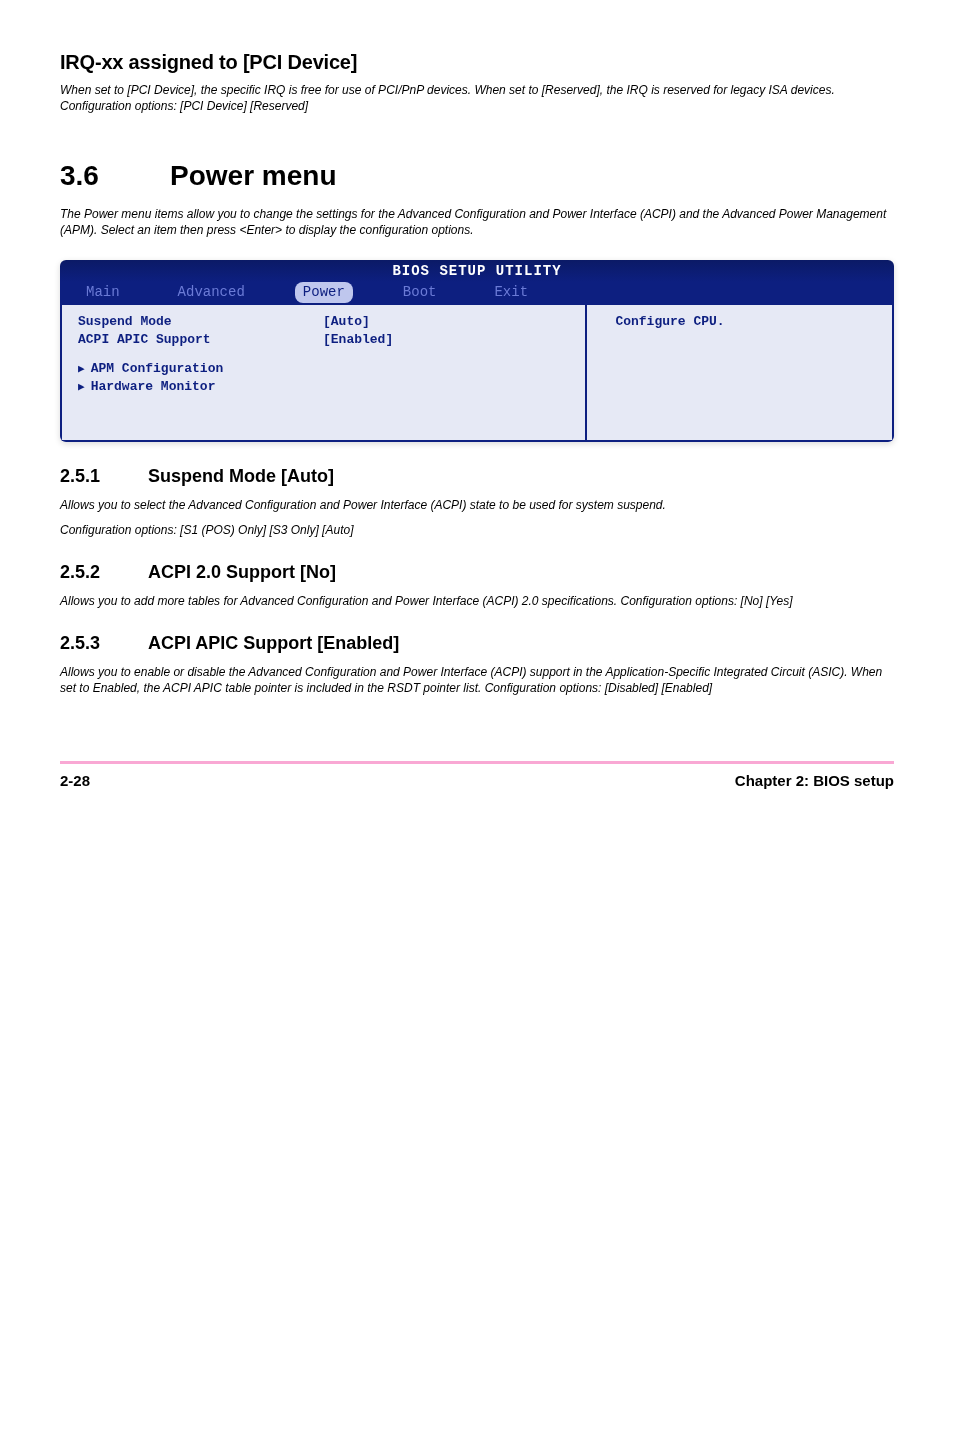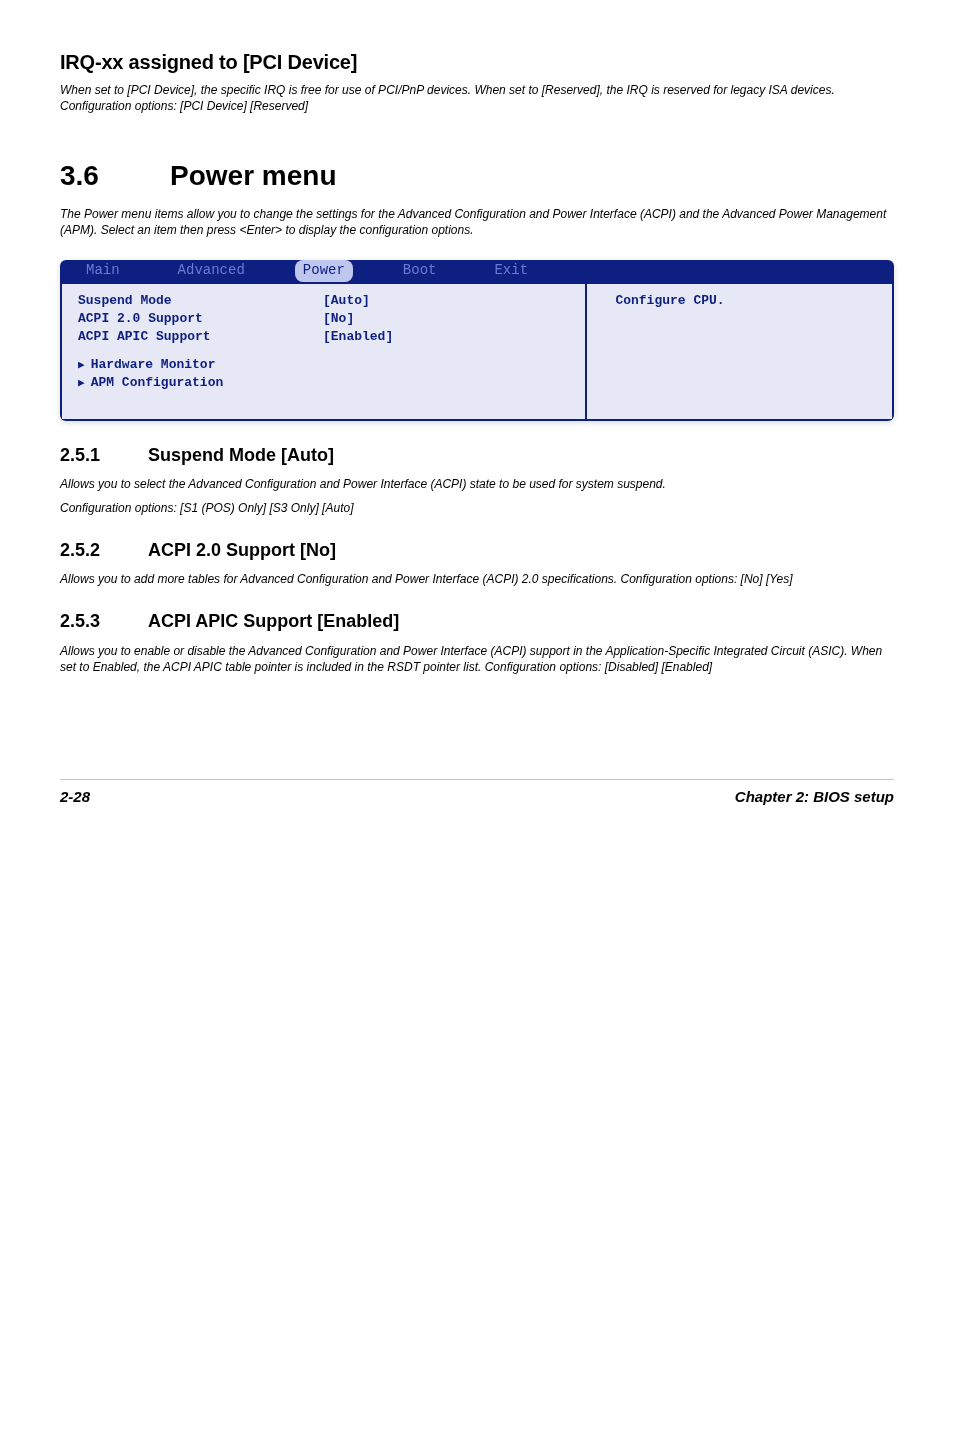--- a/index.html
+++ b/index.html
@@ -120,70 +120,66 @@
     flex: 0 0 245px;
   }
   .bios-sub {
     margin-top: 10px;
   }
   .tri {
     font-size: 11px;
     margin-right: 6px;
   }
   .footer {
-    margin-top: 104px;
-    border-top: 1px solid #f9a8d4;
+    margin-top: 64px;
+    border-top: 3px solid #f9a8d4;
     padding-top: 6px;
     display: flex;
     justify-content: space-between;
     font-family: Verdana, sans-serif;
     font-size: 15px;
     font-weight: bold;
-    font-style: italic;
   }
 </style>
 </head>
 <body>
 
 <div class="h3">IRQ-xx assigned to [PCI Device]</div>
 <div class="para">When set to [PCI Device], the specific IRQ is free for use of PCI/PnP devices. When set to [Reserved], the IRQ is reserved for legacy ISA devices. Configuration options: [PCI Device] [Reserved]</div>
 
 <div class="section-title">
   <span class="num">3.6</span><span>Power menu</span>
 </div>
 <div class="para">The Power menu items allow you to change the settings for the Advanced Configuration and Power Interface (ACPI) and the Advanced Power Management (APM). Select an item then press &lt;Enter&gt; to display the configuration options.</div>
 
 <div class="bios-wrap">
+  <div class="bios-header">BIOS SETUP UTILITY</div>
   <div class="bios-tabs">
     <span class="bios-tab">Main</span>
     <span class="bios-tab">Advanced</span>
     <span class="bios-tab active">Power</span>
     <span class="bios-tab">Boot</span>
     <span class="bios-tab">Exit</span>
   </div>
   <div class="bios-body">
     <div class="bios-left">
       <div class="bios-row">
         <span class="bios-label">Suspend Mode</span>
         <span>[Auto]</span>
       </div>
       <div class="bios-row">
-        <span class="bios-label">ACPI 2.0 Support</span>
-        <span>[No]</span>
-      </div>
-      <div class="bios-row">
         <span class="bios-label">ACPI APIC Support</span>
         <span>[Enabled]</span>
       </div>
       <div class="bios-sub">
         <div>
-          <span class="tri">▶</span><span>Hardware Monitor</span>
+          <span class="tri">▶</span><span>APM Configuration</span>
         </div>
         <div>
-          <span class="tri">▶</span><span>APM Configuration</span>
+          <span class="tri">▶</span><span>Hardware Monitor</span>
         </div>
       </div>
     </div>
     <div class="bios-right">
       <div>Configure CPU.</div>
     </div>
   </div>
 </div>
 
 <div class="h2sub">

